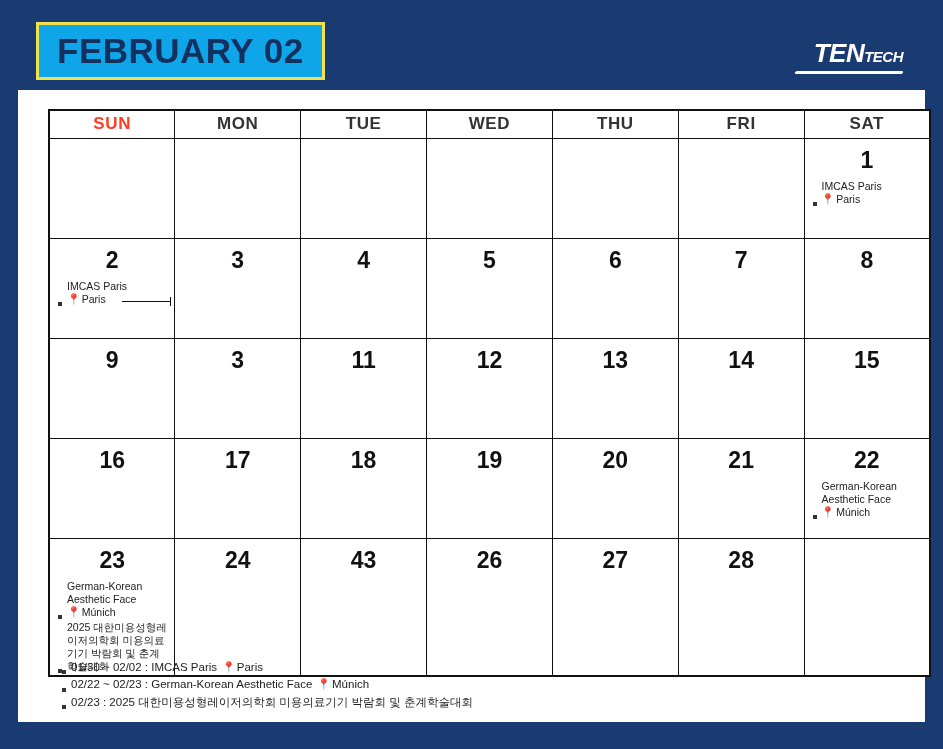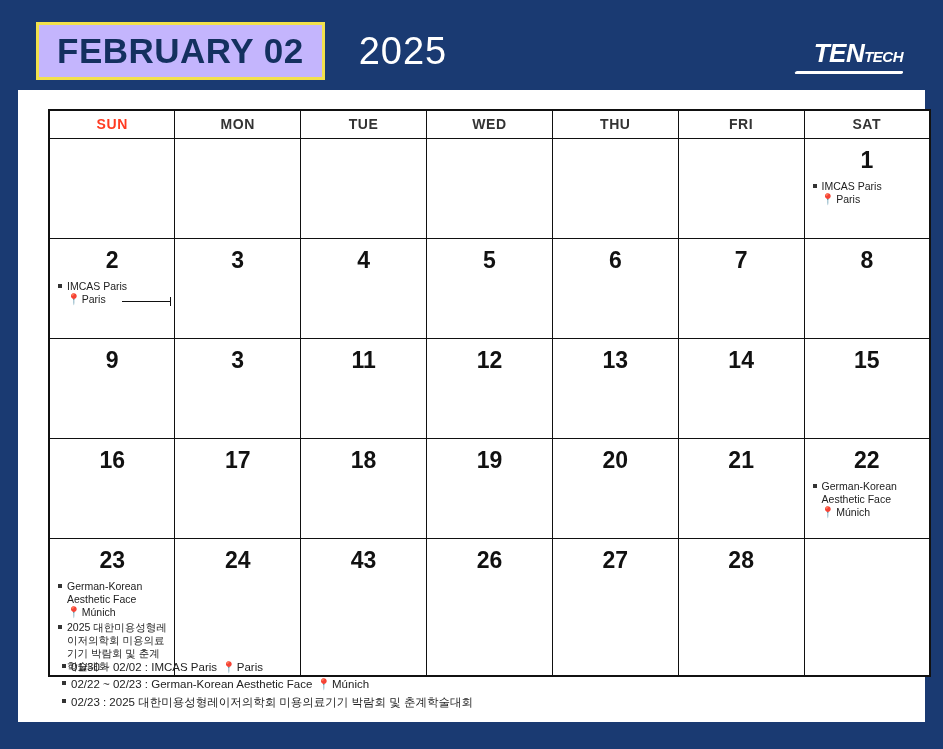--- a/index.html
+++ b/index.html
@@ -24,21 +24,21 @@
   }
   
   .header {
     position: relative;
     height: 78px;
     background: #1a3a72;
     display: flex;
     align-items: center;
   }
   .month-box {
-    background: #c4b5fd;
+    background: #0ea5e9;
     border: 3px solid #f2e14c;
     height: 58px;
     margin-left: 18px;
     padding: 0 18px;
     display: flex;
     align-items: center;
   }
   .month-box .month-text {
     font-size: 35px;
     font-weight: bold;
@@ -83,21 +83,21 @@
     width: 883px;
   }
   table.cal {
     border-collapse: collapse;
     width: 883px;
     table-layout: fixed;
     border: 2px solid #111;
   }
   table.cal th {
     height: 28px;
-    font-size: 14px;
+    font-size: 17px;
     font-weight: bold;
     color: #333333;
     border: 1px solid #111;
     background: #ffffff;
     letter-spacing: 0.6px;
   }
   table.cal th.sun { color: #ff3b21; }
   table.cal td {
     border: 1px solid #111;
     vertical-align: top;
@@ -116,21 +116,21 @@
     line-height: 1;
   }
   .events {
     padding: 8px 6px 0 8px;
   }
   .ev {
     font-size: 10.5px;
     color: #222;
     line-height: 1.25;
     display: flex;
-    align-items: flex-start;
+    align-items: flex-end;
     margin-bottom: 2px;
   }
   .bullet {
     display: inline-block;
     width: 4px; height: 4px;
     background: #333;
     margin-right: 5px;
     margin-top: 4px;
     flex: none;
   }
@@ -167,21 +167,20 @@
 </head>
 <body>
 
 <div class="page">
   <div class="sheet">
 
     <div class="header">
       <div class="month-box">
         <span class="month-text">FEBRUARY 02</span>
       </div>
-      <span class="year-text">2025</span>
       <div class="logo">
         <span class="t1">TEN</span>
           <span class="t2">TECH</span>
         <span class="underline"></span>
       </div>
     </div>
 
     <div class="cal-wrap">
       <table class="cal">
         <thead>

